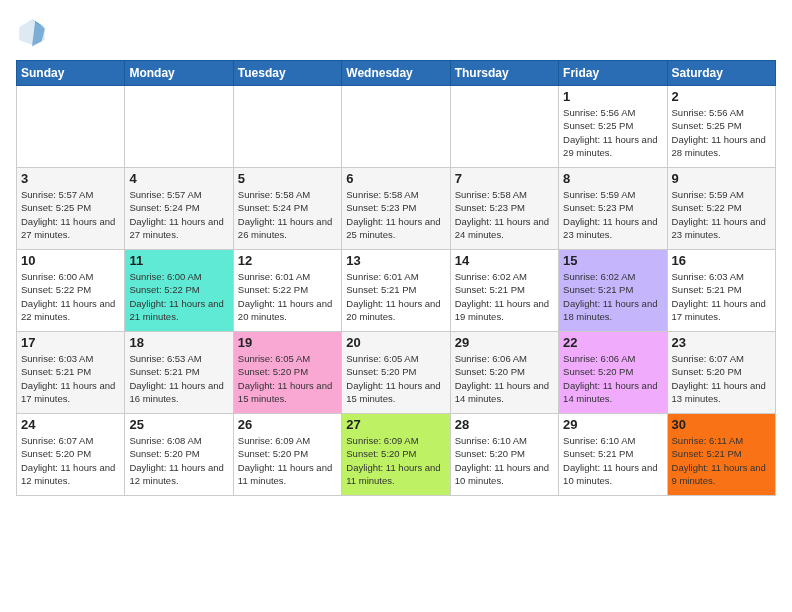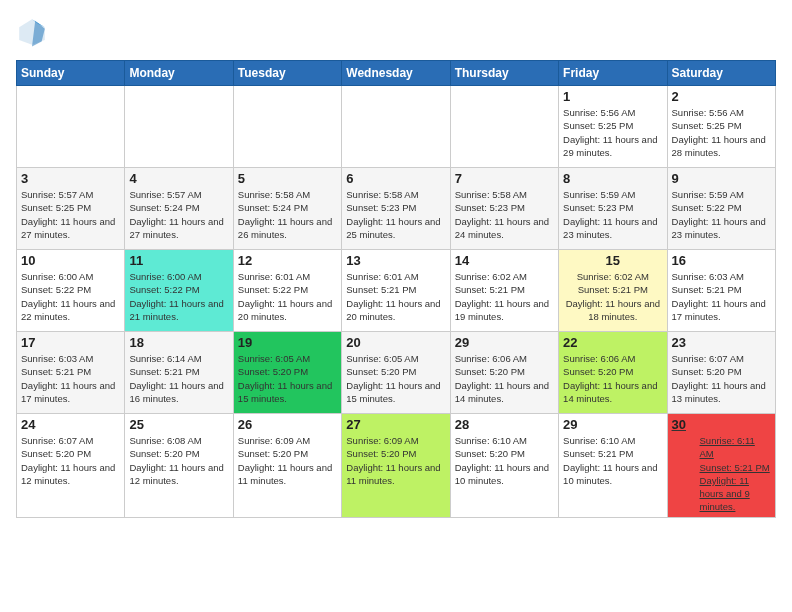--- a/index.html
+++ b/index.html
@@ -221,21 +221,21 @@
           <div class="day-info" style="white-space: pre-line;">Sunrise: 6:01 AM
 Sunset: 5:21 PM
 Daylight: 11 hours and 20 minutes.</div>
         </td>
         <td style="background: rgb(255, 255, 255);">
           <span class="day-num">14</span>
           <div class="day-info" style="white-space: pre-line;">Sunrise: 6:02 AM
 Sunset: 5:21 PM
 Daylight: 11 hours and 19 minutes.</div>
         </td>
-        <td style="background: #fef9c3; text-align: center;">
+        <td style="background: #c4b5fd;">
           <span class="day-num">15</span>
           <div class="day-info" style="white-space: pre-line;">Sunrise: 6:02 AM
 Sunset: 5:21 PM
 Daylight: 11 hours and 18 minutes.</div>
         </td>
         <td style="background: rgb(255, 255, 255);">
           <span class="day-num">16</span>
           <div class="day-info" style="white-space: pre-line;">Sunrise: 6:03 AM
 Sunset: 5:21 PM
 Daylight: 11 hours and 17 minutes.</div>
@@ -243,43 +243,43 @@
       </tr>
       <tr>
         <td style="background: rgb(245, 245, 245);">
           <span class="day-num">17</span>
           <div class="day-info" style="white-space: pre-line;">Sunrise: 6:03 AM
 Sunset: 5:21 PM
 Daylight: 11 hours and 17 minutes.</div>
         </td>
         <td style="background: rgb(245, 245, 245);">
           <span class="day-num">18</span>
-          <div class="day-info" style="white-space: pre-line;">Sunrise: 6:14 AM
+          <div class="day-info" style="white-space: pre-line;">Sunrise: 6:53 AM
 Sunset: 5:21 PM
 Daylight: 11 hours and 16 minutes.</div>
         </td>
-        <td style="background: #22c55e;">
+        <td style="background: #f9a8d4;">
           <span class="day-num">19</span>
           <div class="day-info" style="white-space: pre-line;">Sunrise: 6:05 AM
 Sunset: 5:20 PM
 Daylight: 11 hours and 15 minutes.</div>
         </td>
         <td style="background: rgb(245, 245, 245); margin-top: 38px;">
           <span class="day-num">20</span>
           <div class="day-info" style="white-space: pre-line;">Sunrise: 6:05 AM
 Sunset: 5:20 PM
 Daylight: 11 hours and 15 minutes.</div>
         </td>
         <td style="background: rgb(245, 245, 245);">
           <span class="day-num">29</span>
           <div class="day-info" style="white-space: pre-line;">Sunrise: 6:06 AM
 Sunset: 5:20 PM
 Daylight: 11 hours and 14 minutes.</div>
         </td>
-        <td style="background: #bef264; margin-top: 28px;">
+        <td style="background: #f0abfc; margin-top: 28px;">
           <span class="day-num">22</span>
           <div class="day-info" style="white-space: pre-line;">Sunrise: 6:06 AM
 Sunset: 5:20 PM
 Daylight: 11 hours and 14 minutes.</div>
         </td>
         <td style="background: rgb(245, 245, 245);">
           <span class="day-num">23</span>
           <div class="day-info" style="white-space: pre-line;">Sunrise: 6:07 AM
 Sunset: 5:20 PM
 Daylight: 11 hours and 13 minutes.</div>
@@ -315,21 +315,21 @@
           <div class="day-info" style="white-space: pre-line;">Sunrise: 6:10 AM
 Sunset: 5:20 PM
 Daylight: 11 hours and 10 minutes.</div>
         </td>
         <td style="background: rgb(255, 255, 255); margin-left: 36px;">
           <span class="day-num">29</span>
           <div class="day-info" style="white-space: pre-line;">Sunrise: 6:10 AM
 Sunset: 5:21 PM
 Daylight: 11 hours and 10 minutes.</div>
         </td>
-        <td style="background: #ef4444; text-decoration: underline;">
+        <td style="background: #f97316;">
           <span class="day-num">30</span>
-          <div class="day-info" style="white-space: pre-line; margin-left: 28px;">Sunrise: 6:11 AM
+          <div class="day-info" style="white-space: pre-line;">Sunrise: 6:11 AM
 Sunset: 5:21 PM
 Daylight: 11 hours and 9 minutes.</div>
         </td>
       </tr>
     </tbody>
 </table>
 
 </body></html>

